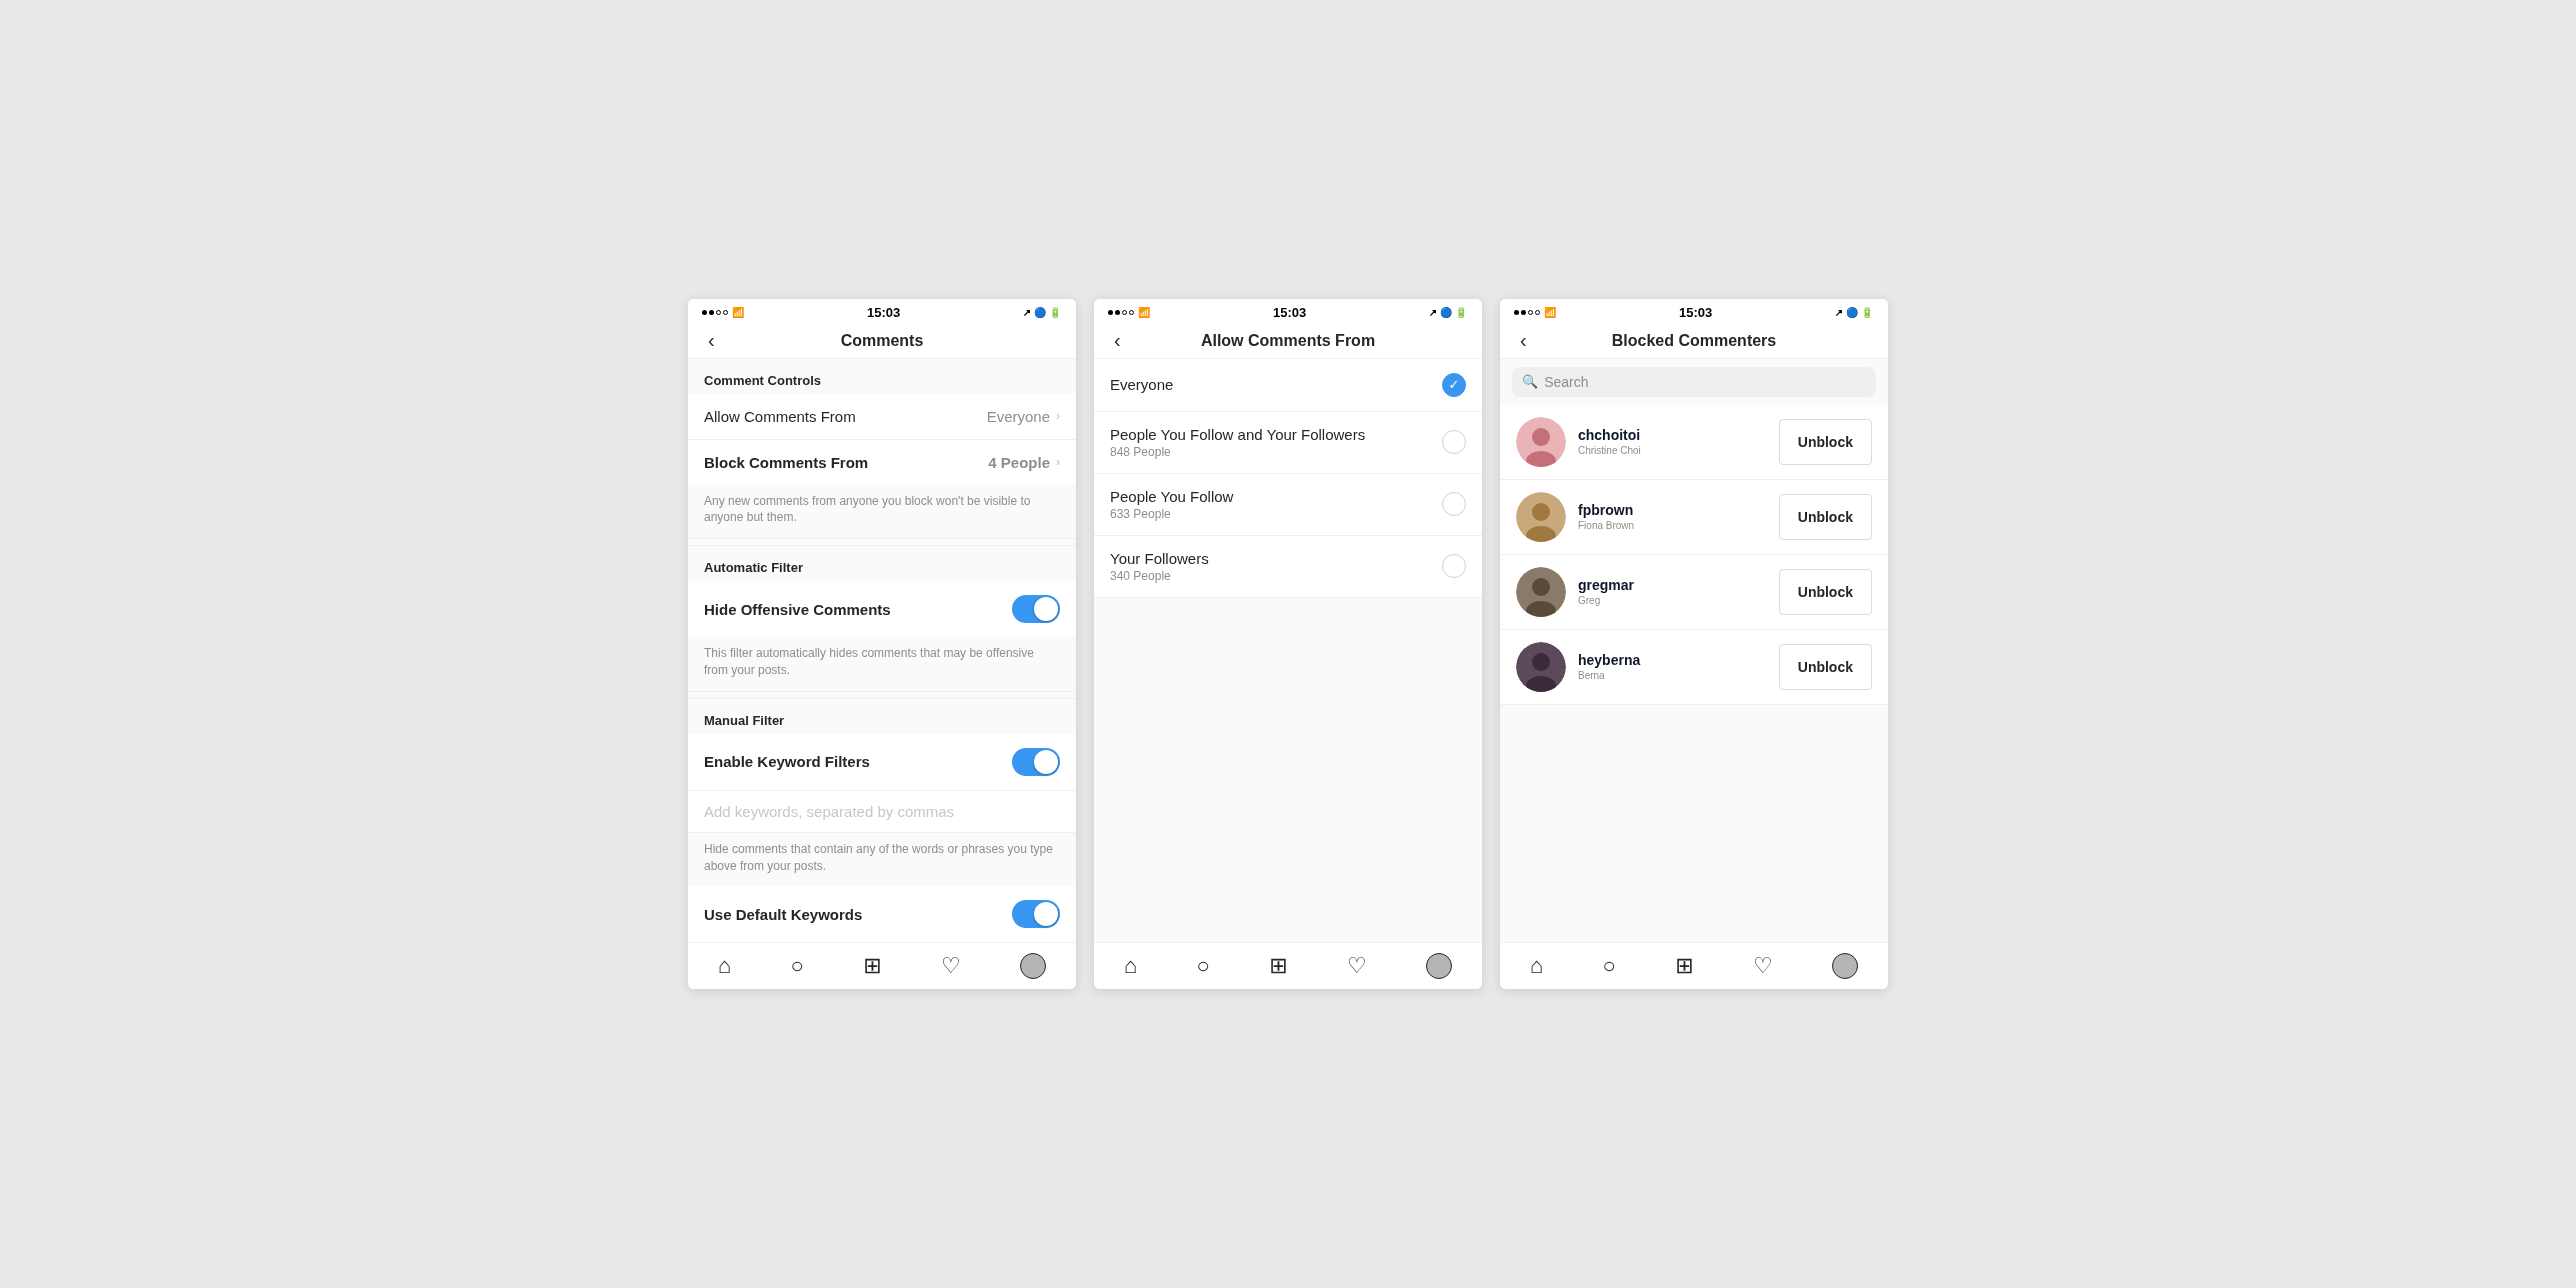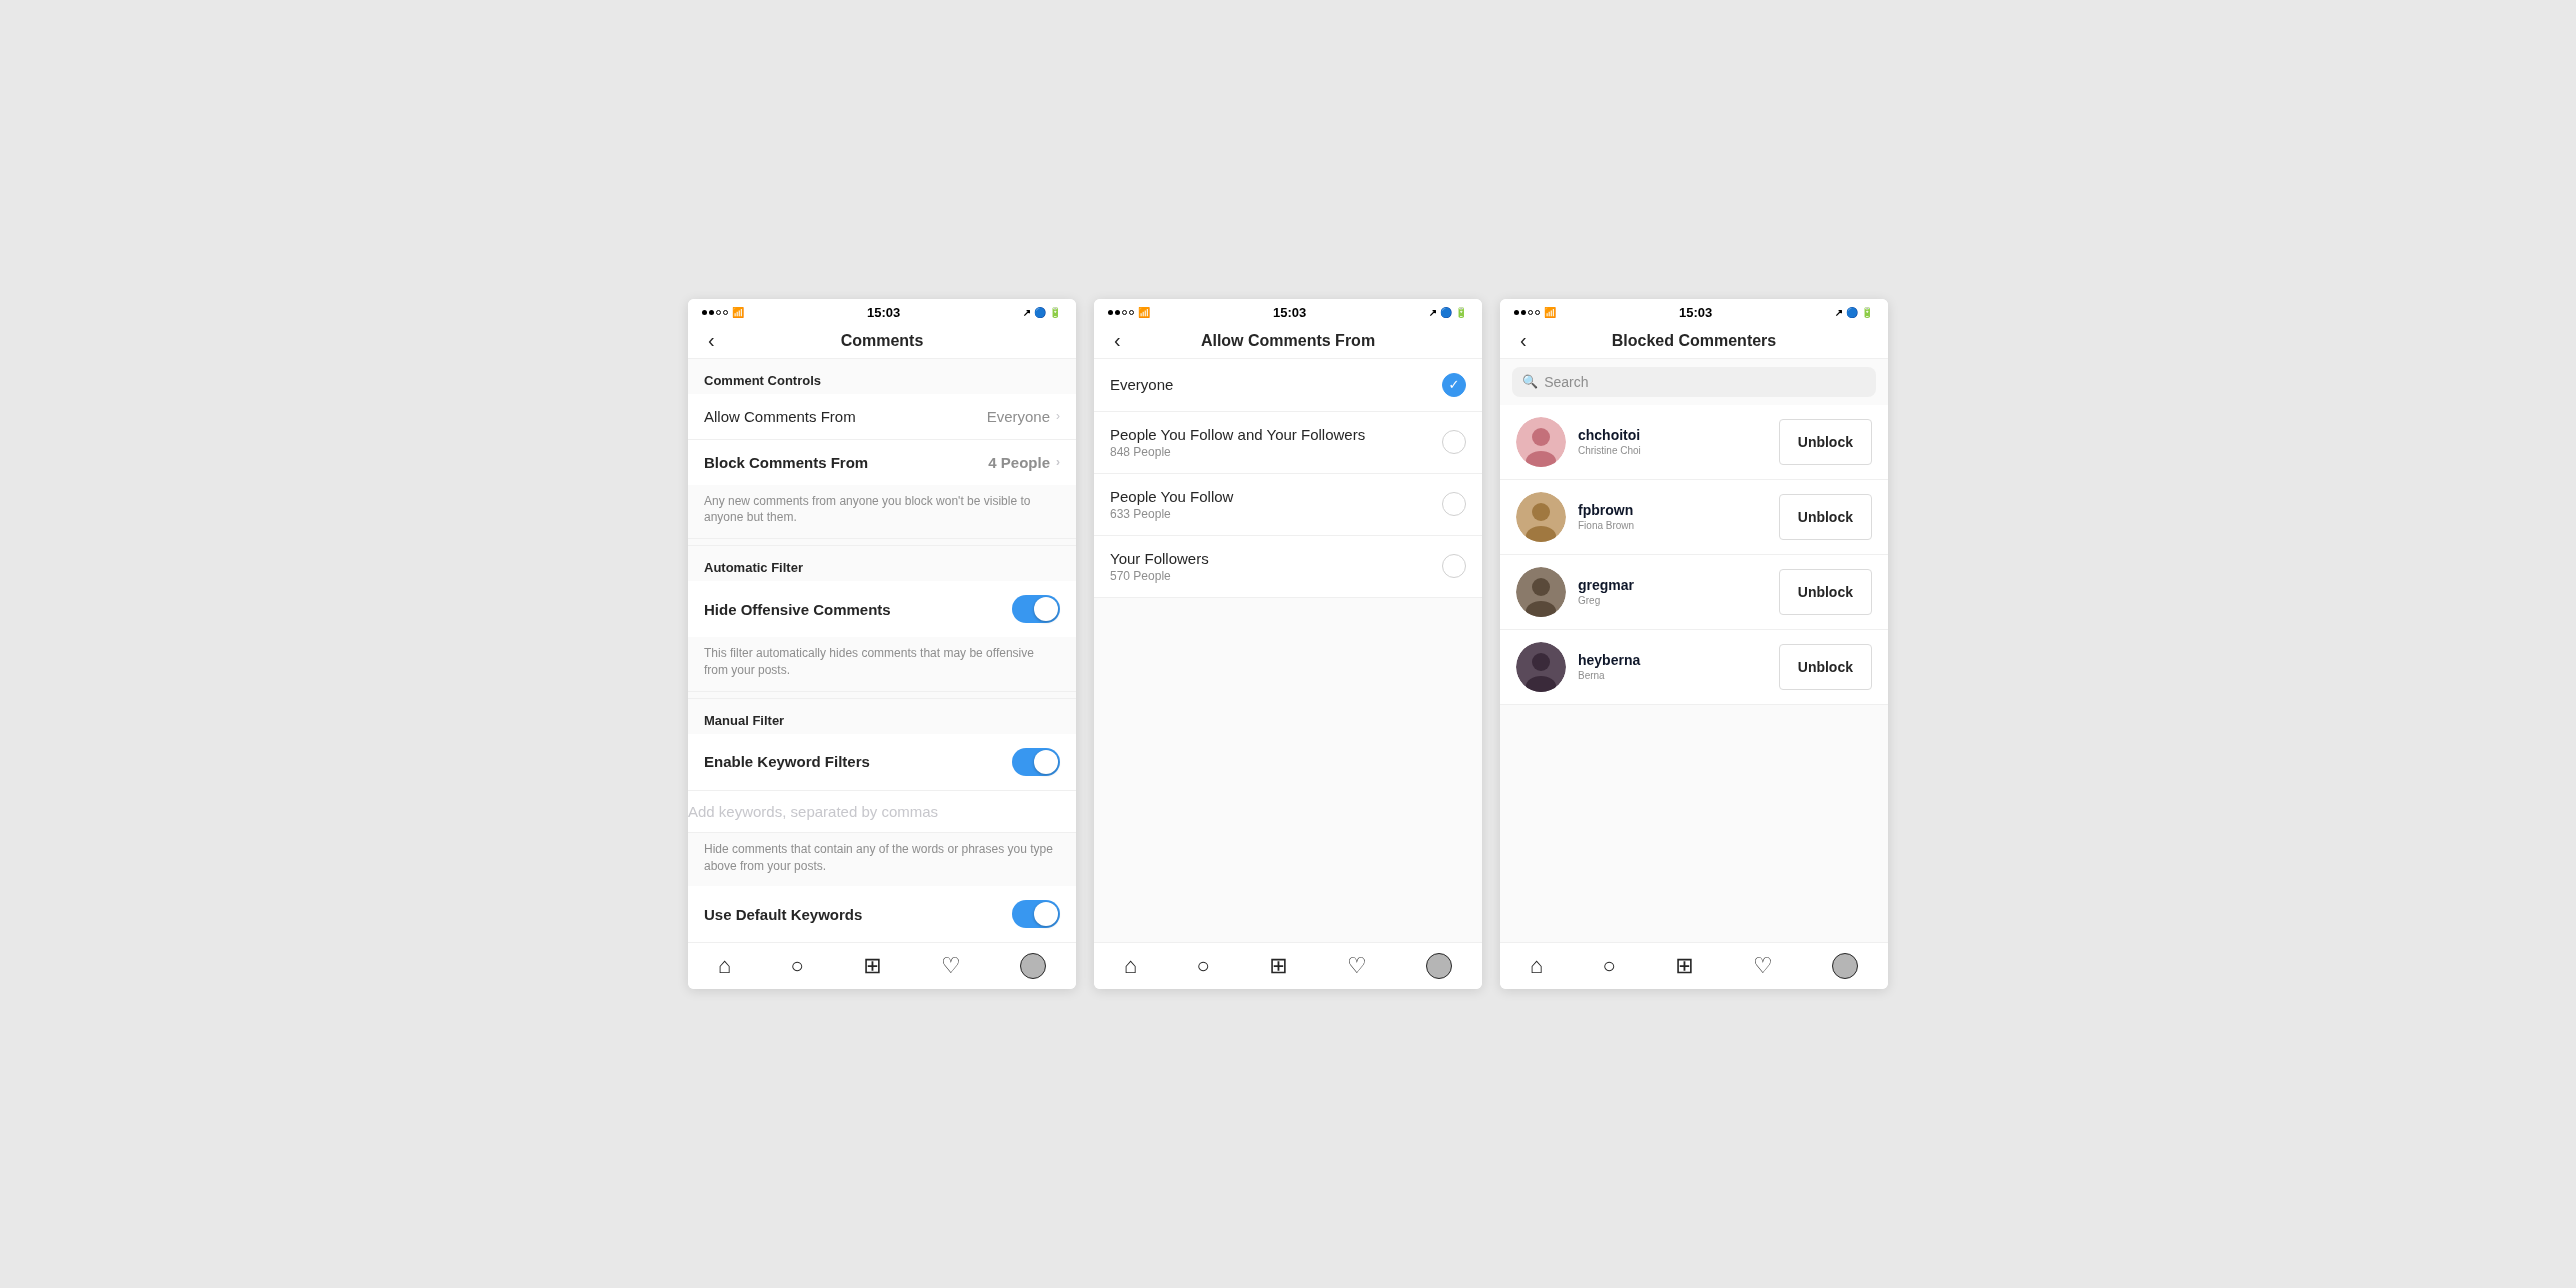--- a/index.html
+++ b/index.html
@@ -150,21 +150,21 @@
     
     .helper-text {
       padding: 8px 16px 12px;
       font-size: 12px;
       color: #8e8e8e;
       background: #fafafa;
       line-height: 1.4;
     }
     
     .keyword-input {
-      padding: 12px 0;
+      padding: 12px 16px;
       border-top: 1px solid #efefef;
       border-bottom: 1px solid #efefef;
       background: #fff;
       font-size: 15px;
       color: #c7c7cc;
     }
     
     .tab-bar {
       display: flex;
       justify-content: space-around;
@@ -436,21 +436,21 @@
           <div class="acf-option-text">
             <div class="acf-title">People You Follow</div>
             <div class="acf-sub">633 People</div>
           </div>
           <div class="radio-circle"></div>
         </div>
 
         <div class="acf-option">
           <div class="acf-option-text">
             <div class="acf-title">Your Followers</div>
-            <div class="acf-sub">570 People</div>
+            <div class="acf-sub">340 People</div>
           </div>
           <div class="radio-circle"></div>
         </div>
       </div>
     </div>
 
     <div class="tab-bar">
       <span class="tab-icon">⌂</span>
       <span class="tab-icon">○</span>
       <span class="tab-icon">⊞</span>

